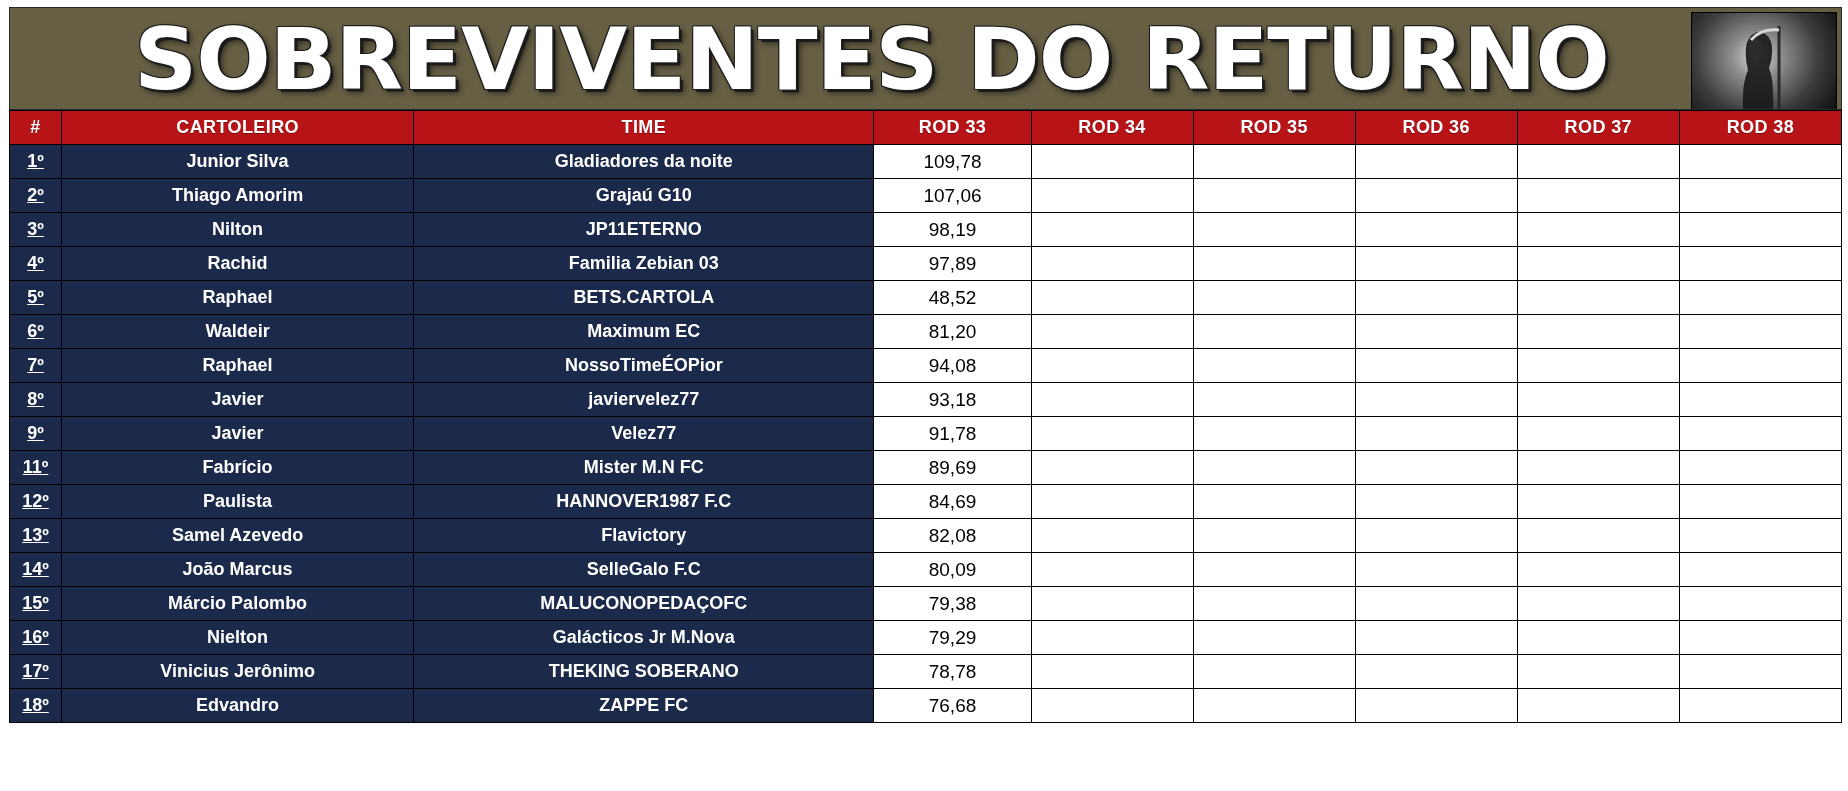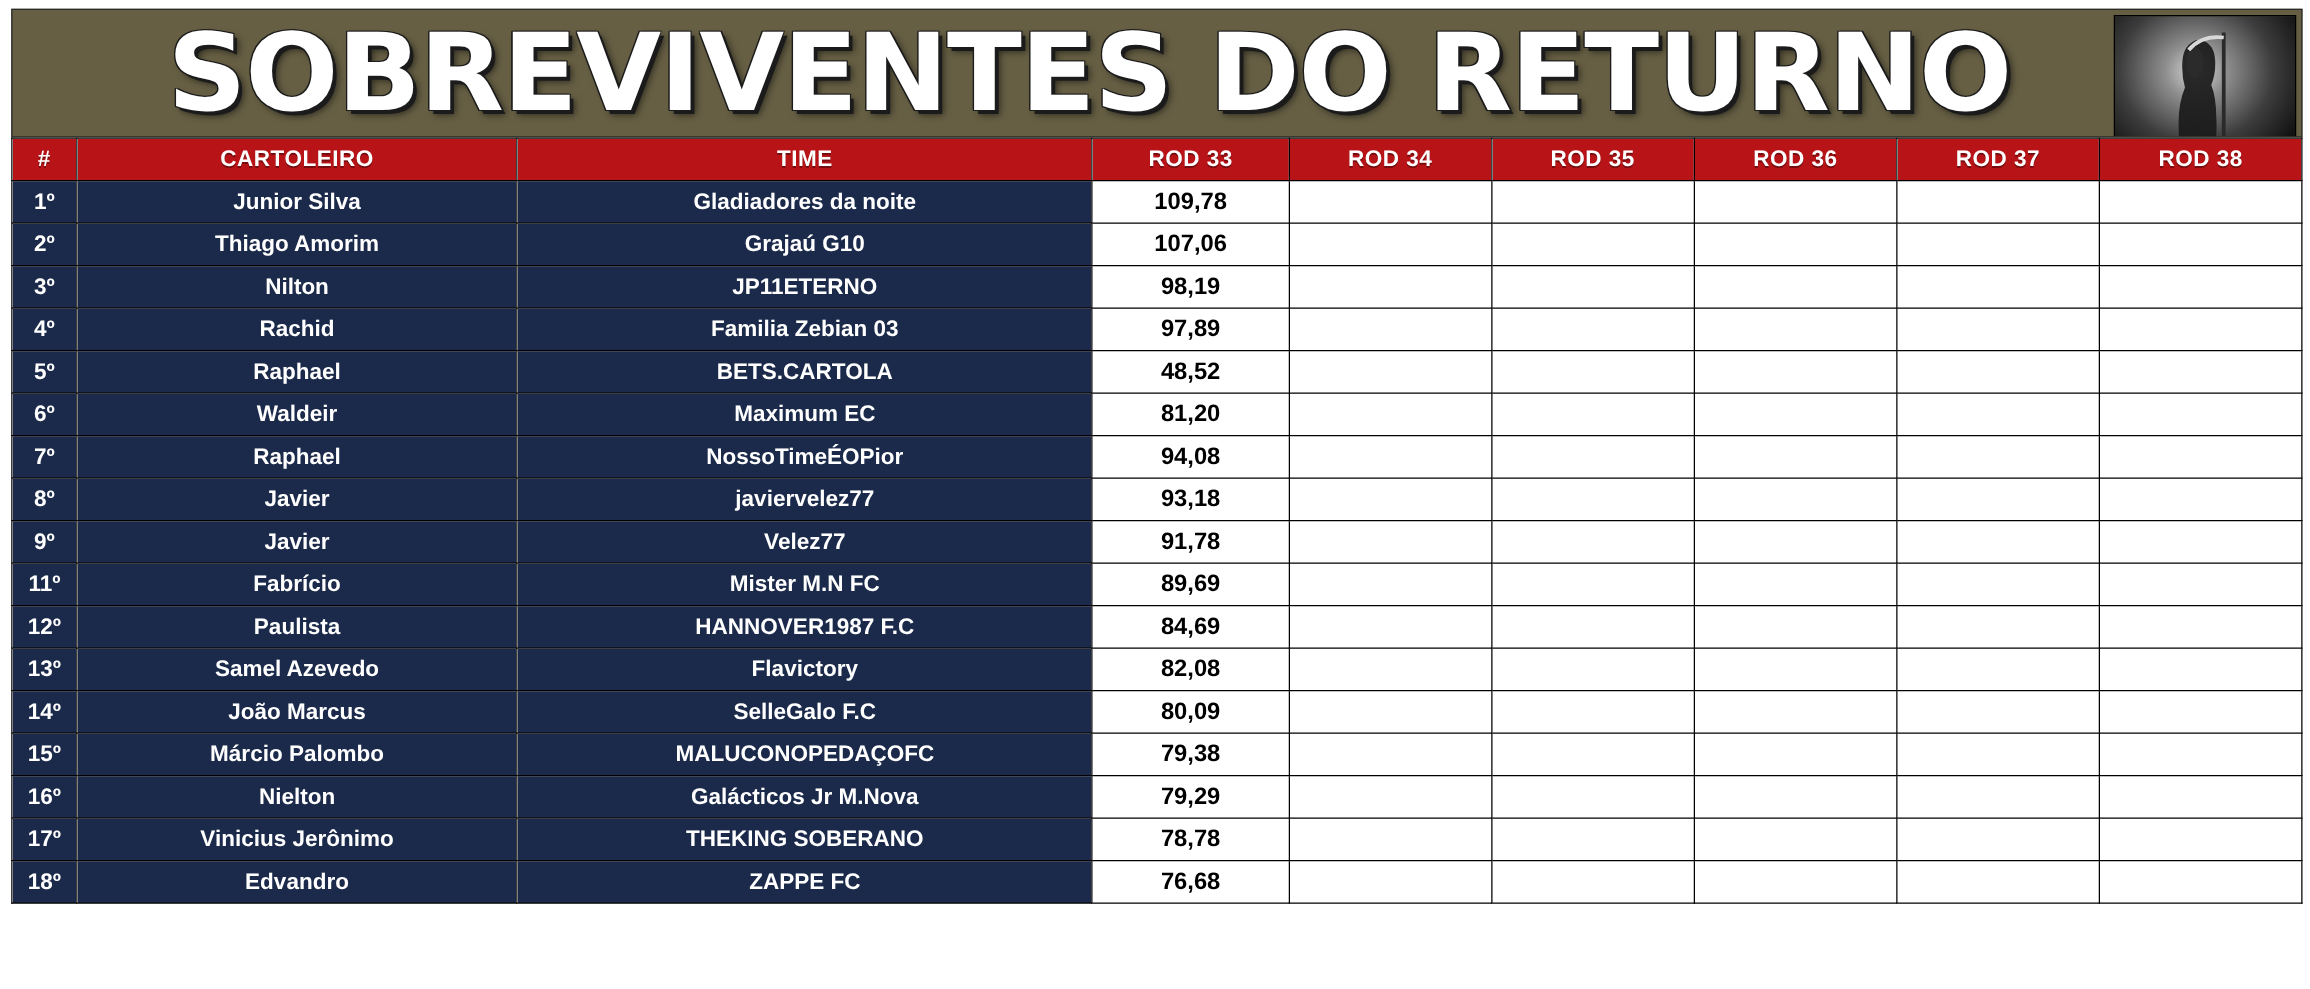--- a/index.html
+++ b/index.html
@@ -98,28 +98,29 @@
     letter-spacing: 0.4px;
     text-shadow: 0 1px 0 rgba(0,0,0,0.35);
   }
   tbody td {
     background: #1B2A4A;
     color: #FFFFFF;
   }
   tbody td.score {
     background: #FFFFFF;
     color: #000000;
-    font-weight: bold;
+    font-weight: normal;
     font-size: 19px;
   }
   tbody td.empty {
     background: #FFFFFF;
   }
   td.rank {
     font-size: 18px;
+    text-decoration: underline;
   }
   td.name, td.team {
     font-size: 19px;
   }
   td.team.long {
     font-size: 18px;
   }
   
   col.c-rank { width: 52px; }
   col.c-name { width: 352px; }

